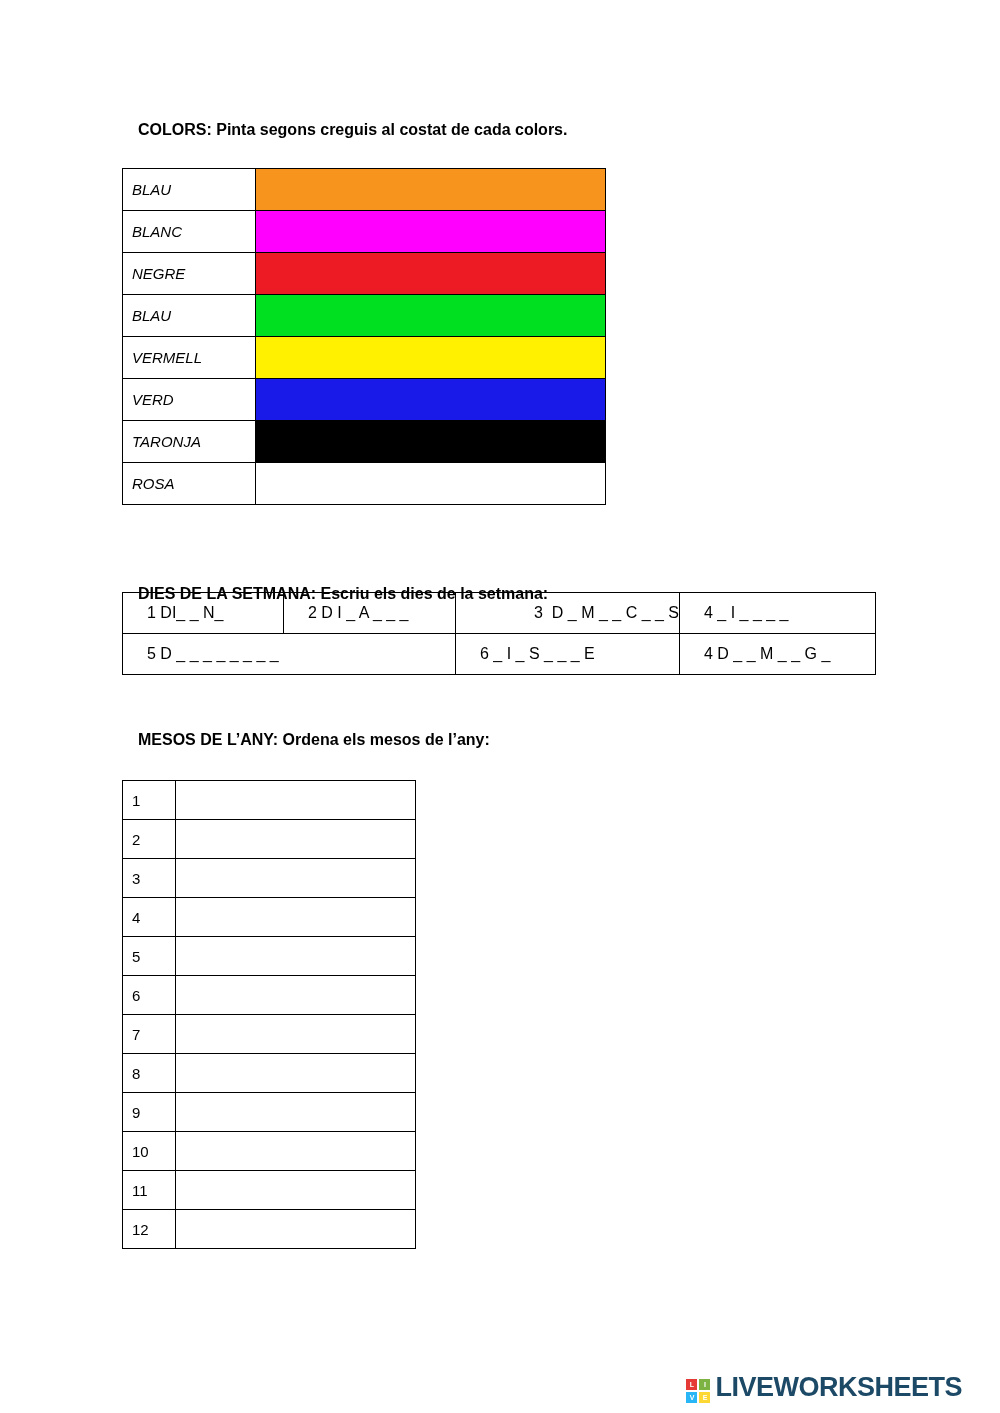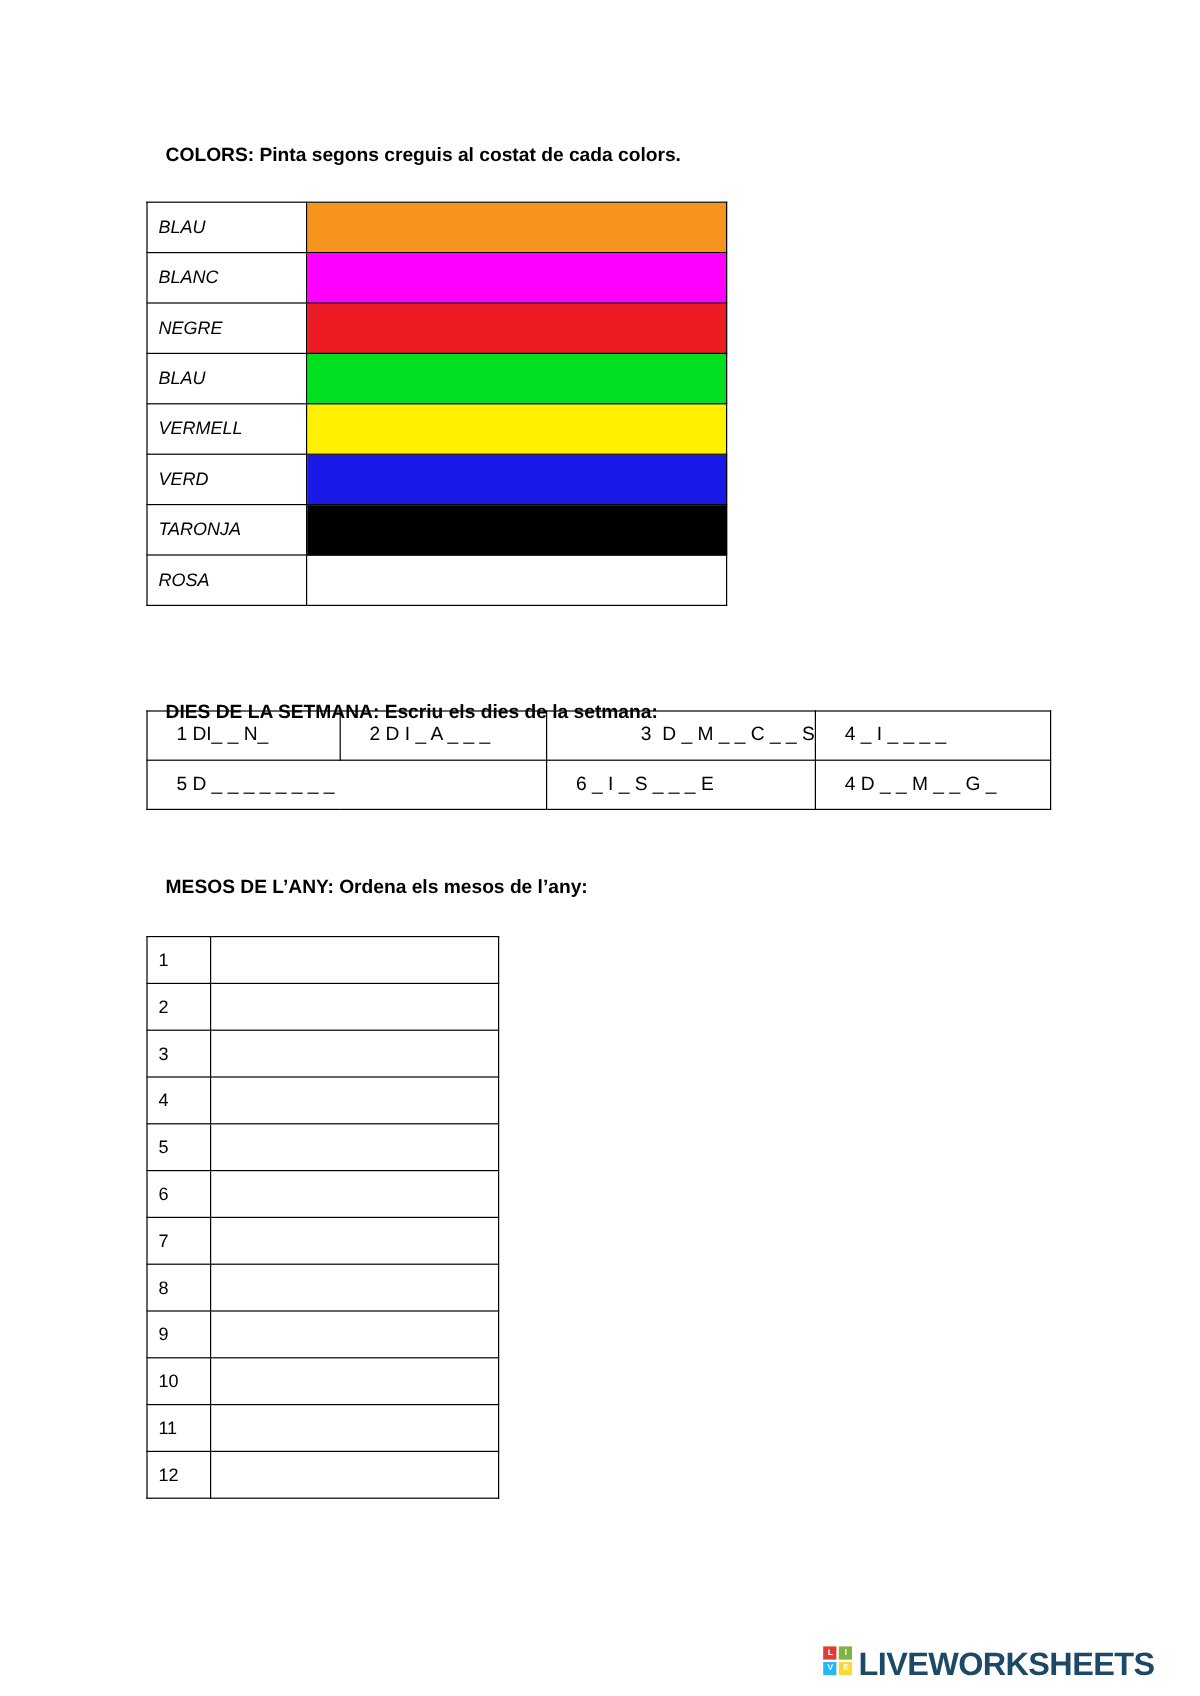--- a/index.html
+++ b/index.html
@@ -22,21 +22,21 @@
 
   .days-table { position:absolute; left:122px; top:592px; }
   .days-table td { height:41px; font-size:16px; padding-left:24px; white-space:pre; }
   .dc1 { width:161px; } .dc2 { width:172px; } .dc3 { width:224px;text-align:right; } .dc4 { width:196px; }
 
   .months-table { position:absolute; left:122px; top:780px; }
   .months-table td { height:39px; }
   .months-table .num-cell { width:53px; padding-left:9px; }
   .months-table .ans-cell { width:240px; }
 
-  .footer { position:absolute; right:38px; bottom:10px; display:flex; align-items:flex-start; gap:5px; }
+  .footer { position:absolute; right:38px; bottom:10px; display:flex; align-items:flex-end; gap:5px; }
   .lw-logo { width:24px; height:24px; display:grid; grid-template-columns:11px 11px; grid-template-rows:11px 11px; gap:2px; }
   .lw-sq { display:flex; align-items:center; justify-content:center; font-size:7px; font-weight:bold; color:#fff; line-height:1; }
   .lw-wordmark { font-size:27px; font-weight:bold; letter-spacing:-0.5px; white-space:nowrap; }
 </style>
 </head>
 <body>
 
 <div class="page">
 
   <div class="heading heading-colors">COLORS: Pinta segons creguis al costat de cada colors.</div>

